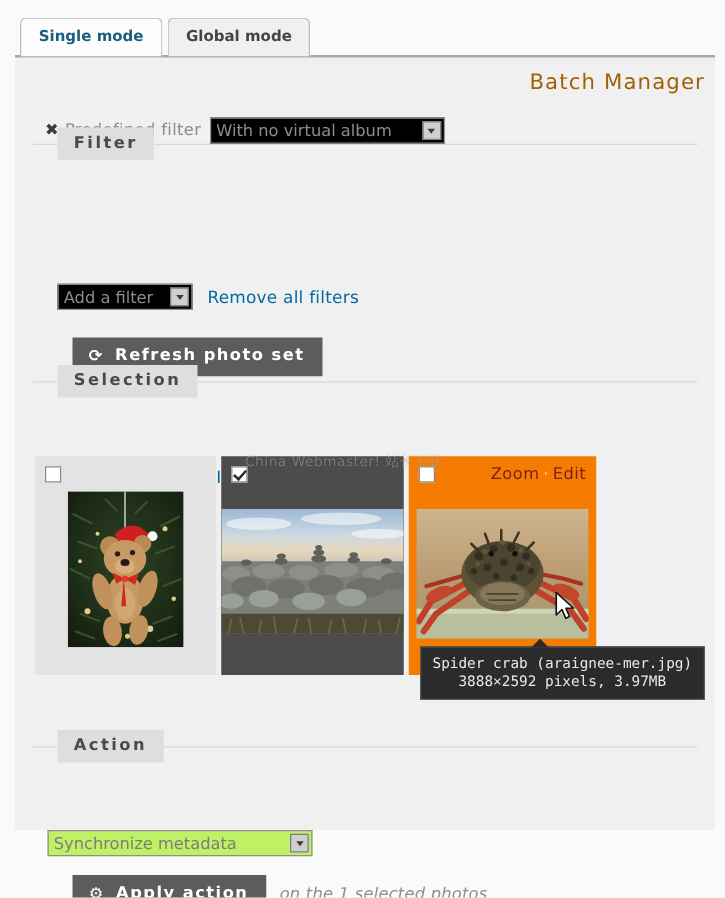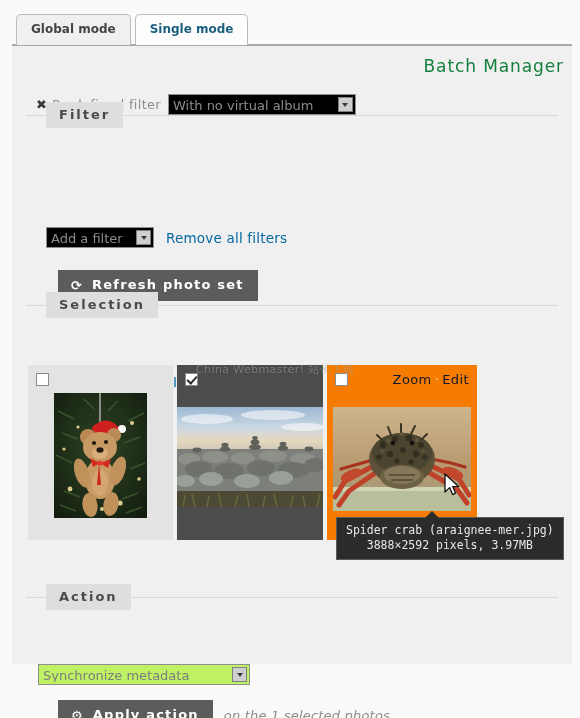--- a/index.html
+++ b/index.html
@@ -60,21 +60,21 @@
     background: #f0f0f0;
     border-top: 2px solid #a8a8a8;
     box-sizing: border-box;
   }
 
   .page-title {
     position: absolute;
     right: 8px;
     top: 10px;
     font-size: 17px;
-    color: #15803d;
+    color: #a16207;
     letter-spacing: 0.9px;
     font-family: "DejaVu Sans", "Liberation Sans", sans-serif;
   }
 
   
   .fieldset {
     position: absolute;
     left: 14px;
     width: 532px;
     box-sizing: border-box;
@@ -253,21 +253,21 @@
     border: solid #2b2b2b;
     border-width: 0 2px 2px 0;
     transform: rotate(42deg);
   }
   .thumb .actions {
     margin-left: auto;
     color: #ffe9d0;
     font-size: 13px;
     letter-spacing: 0.4px;
   }
-  .thumb .actions a { color: #0f172a; text-decoration: none; }
+  .thumb .actions a { color: #7f1d1d; text-decoration: none; }
   .thumb .actions .sep { margin: 0 3px; color: #ffdcb8; }
 
   .img-holder {
     position: absolute;
     display: flex;
     align-items: center;
     justify-content: center;
     overflow: hidden;
   }
 
@@ -349,25 +349,25 @@
     margin-left: 11px;
     letter-spacing: 0.2px;
   }
 </style>
 </head>
 <body>
 
 <div id="page">
 
   <div class="tabs">
+    <div class="tab">
+      <span>Single mode</span>
+    </div>
     <div class="tab active">
       <span>Global mode</span>
-    </div>
-    <div class="tab">
-      <span>Single mode</span>
     </div>
   </div>
 
   <div class="panel">
 
     <div class="page-title">Batch Manager</div>
 
     <div class="fieldset" style="top:56px;">
       <div class="fs-line"></div>
       <div class="fs-legend">Filter</div>

